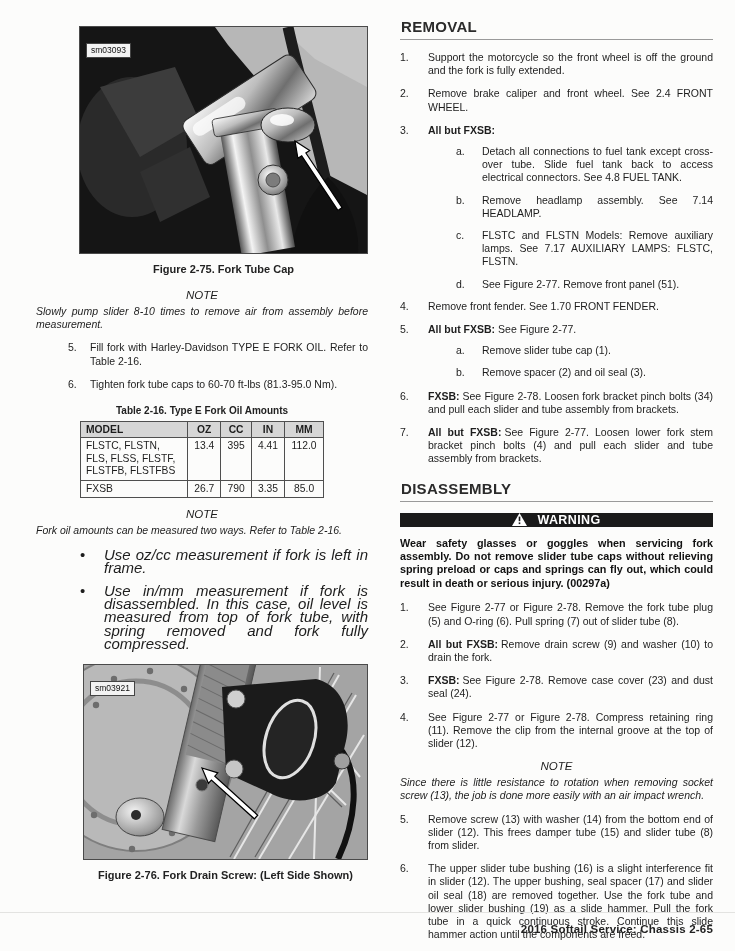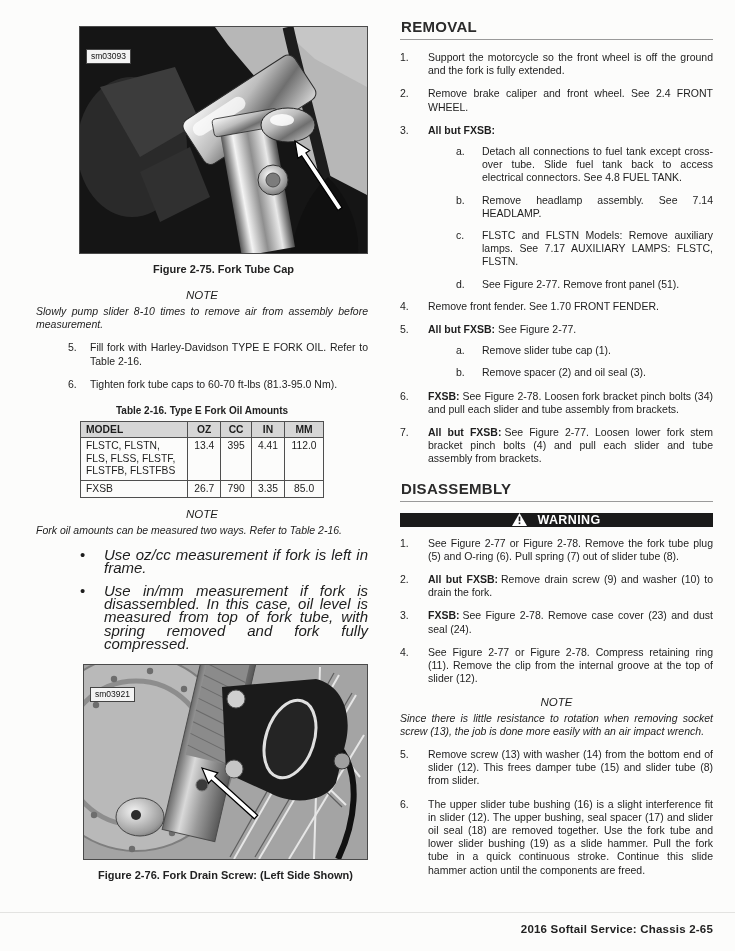--- a/index.html
+++ b/index.html
@@ -33,21 +33,21 @@
 
   
   .col-left .indent{}
   .lsteps{margin-left:32px;}
   .lsteps .step .num{width:22px;}
 
   .figure{width:289px;margin:8px 0 0 auto;}
   .figure.f2{width:285px;margin-top:14px;}
   .photo{position:relative;border:1px solid #4a4a4a;line-height:0;background:#111;}
   .photo-label{
-    position:absolute;top:22px;left:6px;line-height:11px;
+    position:absolute;top:16px;left:6px;line-height:11px;
     font-size:8.5px;color:#111;background:#f3f3f3;border:1px solid #444;padding:1px 4px;
   }
   .figcap{font-size:11px;font-weight:bold;text-align:center;margin:9px 0 14px 0;color:#222;}
 
   .table-title{font-size:10px;font-weight:bold;text-align:center;margin:14px 0 5px 0;color:#222;}
   table.oil{border-collapse:collapse;margin:0 auto 6px auto;width:244px;}
   table.oil th,table.oil td{border:1px solid #4f4f4f;font-size:10.3px;padding:2px 5px;vertical-align:top;}
   table.oil th{background:#d6d6d6;font-weight:bold;text-align:left;}
   table.oil th.c,table.oil td.c{text-align:center;}
   table.oil td{line-height:12.6px;}
@@ -328,20 +328,21 @@
       <h2 class="section second">DISASSEMBLY</h2>
 
       <div class="warning-banner">
         <svg width="15" height="13" viewBox="0 0 15 13">
           <path d="M7.5 0 L15 13 H0 Z" fill="#ffffff"></path>
           <rect x="6.7" y="3.6" width="1.6" height="4.6" fill="#151515"></rect>
           <rect x="6.7" y="9.4" width="1.6" height="1.7" fill="#151515"></rect>
         </svg>
         <span>WARNING</span>
       </div>
+      <p class="warning-body">Wear safety glasses or goggles when servicing fork assembly. Do not remove slider tube caps without relieving spring preload or caps and springs can fly out, which could result in death or serious injury. (00297a)</p>
 
       <div class="step">
         <span class="num">1.</span>
         <span class="txt"><b class="sb"></b><span>See Figure 2-77 or Figure 2-78. Remove the fork tube plug (5) and O-ring (6). Pull spring (7) out of slider tube (8).</span></span>
       </div>
       <div class="step">
         <span class="num">2.</span>
         <span class="txt"><b class="sb">All but FXSB:</b><span>Remove drain screw (9) and washer (10) to drain the fork.</span></span>
       </div>
       <div class="step">

